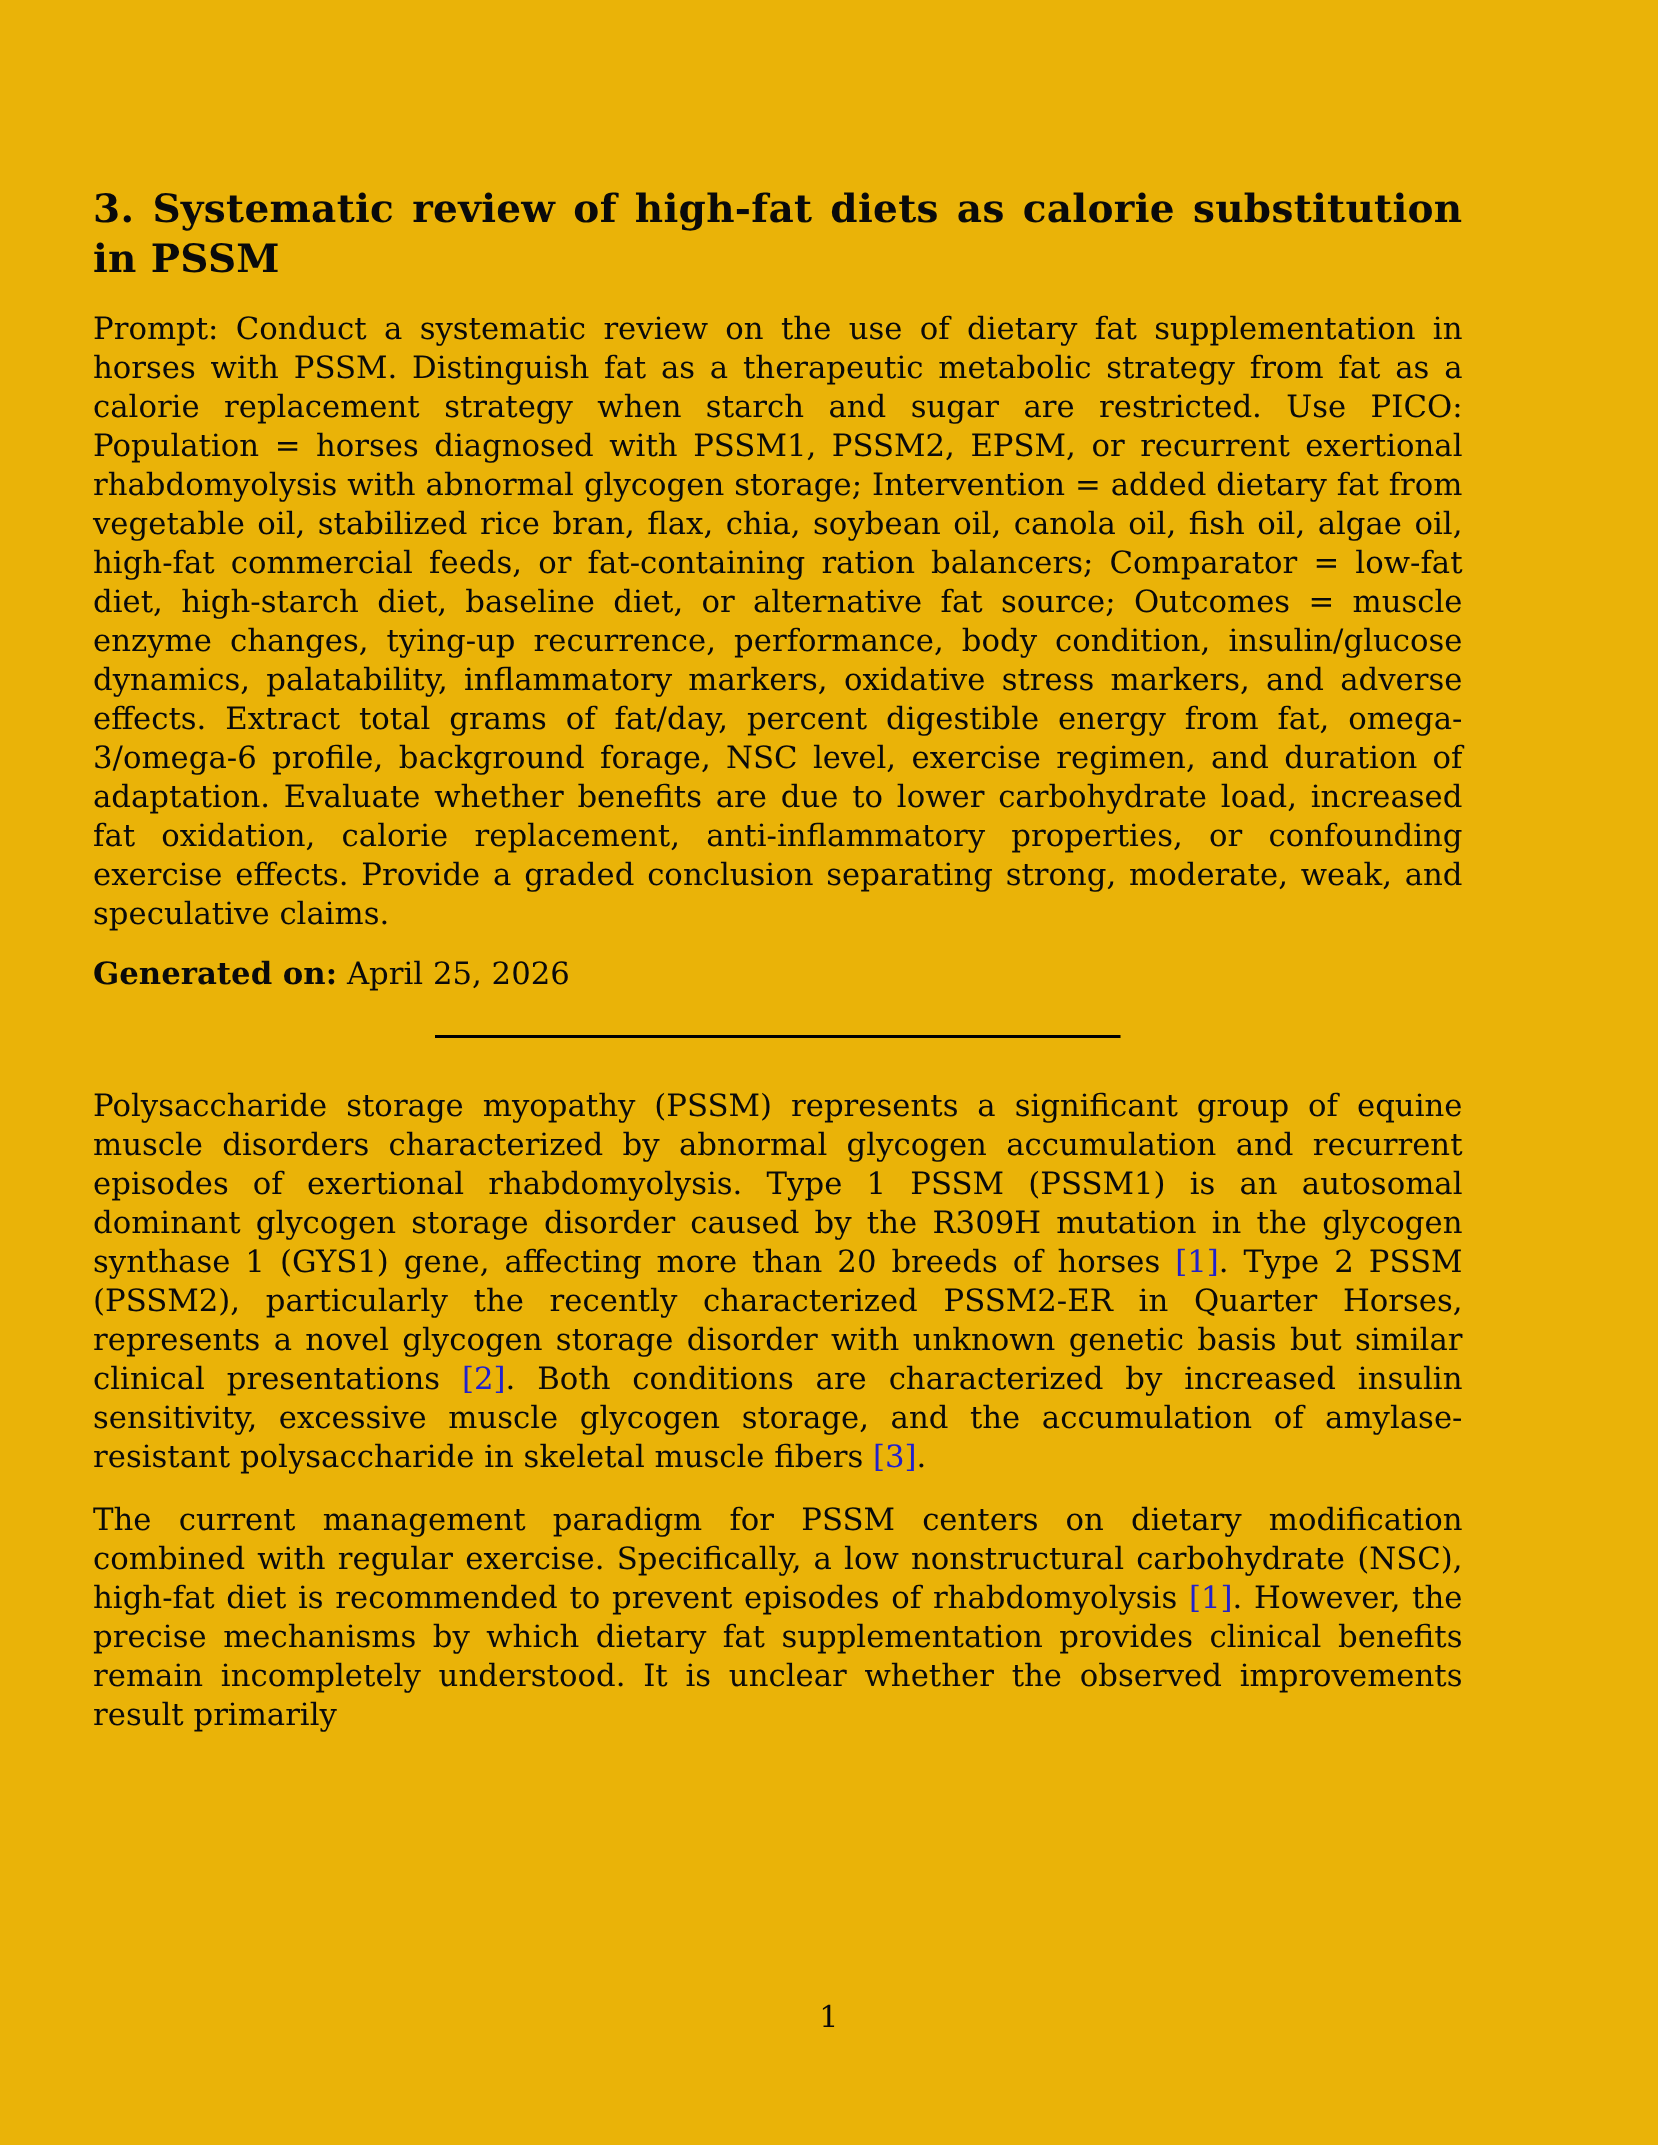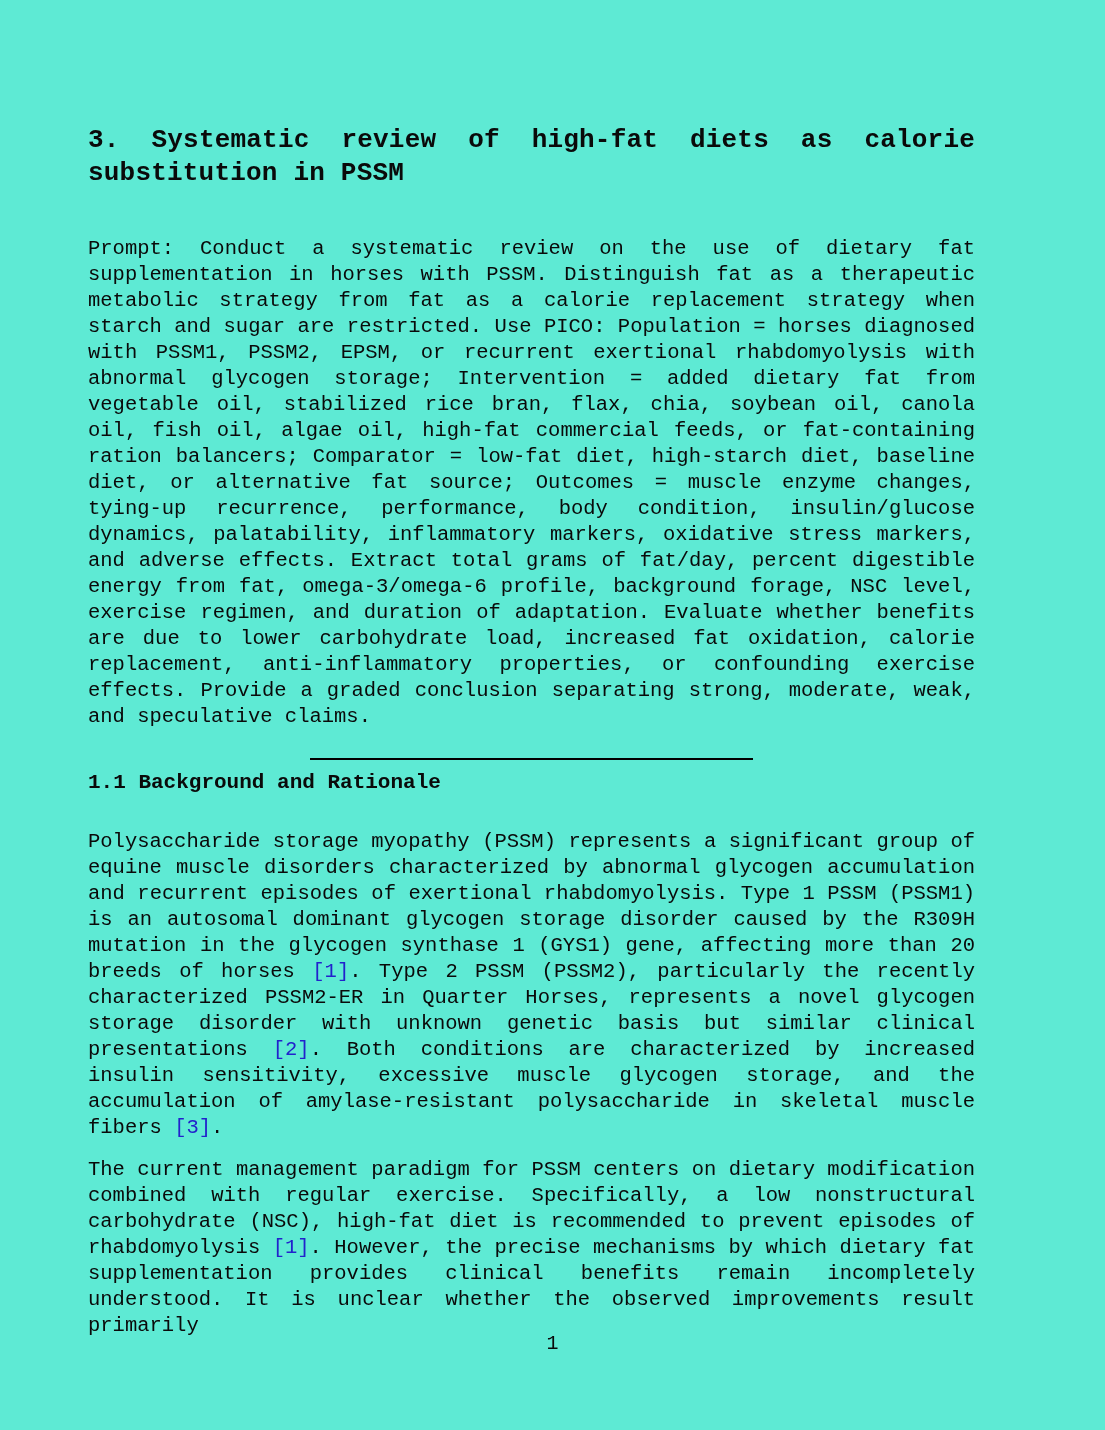--- a/index.html
+++ b/index.html
@@ -11,35 +11,34 @@
     width: 1105px;
     height: 1430px;
     font-family: "DejaVu Serif", "Liberation Serif", serif;
     color: #0a0a0a;
   }
   .page {
     position: relative;
     box-sizing: border-box;
     width: 1105px;
     height: 1430px;
-    padding: 124px 130px 0 88px;
+    padding: 124px 130px 0 62px;
     overflow: hidden;
-    background: #5eead4;
-    font-family: Liberation Mono, monospace;
+    background: #eab308;
   }
   h1.section-title {
     margin: 0;
     font-size: 26px;
     line-height: 33px;
     font-weight: bold;
     text-align: justify;
     letter-spacing: 0.2px;
   }
   p.prompt {
-    margin: 46px 0 0 0;
+    margin: 16px 0 0 0;
     font-size: 20.5px;
     line-height: 26px;
     text-align: justify;
     hyphens: auto;
   }
   p.generated {
     margin: 14px 0 0 0;
     font-size: 20.5px;
     line-height: 26px;
   }
@@ -92,26 +91,26 @@
 </style>
 </head>
 <body>
 
 <div class="page">
 
   <h1 class="section-title">3. Systematic review of high-fat diets as calorie substitution in PSSM</h1>
 
   <p class="prompt">Prompt: Conduct a systematic review on the use of dietary fat supplementation in horses with PSSM. Distinguish fat as a therapeutic metabolic strategy from fat as a calorie replacement strategy when starch and sugar are restricted. Use PICO: Population = horses diagnosed with PSSM1, PSSM2, EPSM, or recurrent exertional rhabdomyolysis with abnormal glycogen storage; Intervention = added dietary fat from vegetable oil, stabilized rice bran, flax, chia, soybean oil, canola oil, fish oil, algae oil, high-fat commercial feeds, or fat-containing ration balancers; Comparator = low-fat diet, high-starch diet, baseline diet, or alternative fat source; Outcomes = muscle enzyme changes, tying-up recurrence, performance, body condition, insulin/glucose dynamics, palatability, inflammatory markers, oxidative stress markers, and adverse effects. Extract total grams of fat/day, percent digestible energy from fat, omega-3/omega-6 profile, background forage, NSC level, exercise regimen, and duration of adaptation. Evaluate whether benefits are due to lower carbohydrate load, increased fat oxidation, calorie replacement, anti-inflammatory properties, or confounding exercise effects. Provide a graded conclusion separating strong, moderate, weak, and speculative claims.</p>
 
+  <p class="generated"><b>Generated on:</b> <span>April 25, 2026</span></p>
 
   <div class="divider"></div>
 
 
 
-  <h3 class="sub-heading">1.1 Background and Rationale</h3>
 
   <p class="body-par par-1"><span>Polysaccharide storage myopathy (PSSM) represents a significant group of equine muscle disorders characterized by abnormal glycogen accumulation and recurrent episodes of exertional rhabdomyolysis.  Type 1 PSSM (PSSM1) is an autosomal dominant glycogen storage disorder caused by the R309H mutation in the glycogen synthase 1 (GYS1) gene, affecting more than 20 breeds of horses </span><span class="cite">[1]</span><span>. Type 2 PSSM (PSSM2), particularly the recently characterized PSSM2-ER in Quarter Horses, represents a novel glycogen storage disorder with unknown genetic basis but similar clinical presentations </span><span class="cite">[2]</span><span>.  Both conditions are characterized by increased insulin sensitivity, excessive muscle glycogen storage, and the accumulation of amylase-resistant polysaccharide in skeletal muscle fibers </span><span class="cite">[3]</span><span>.</span></p>
 
   <p class="body-par par-2"><span>The current management paradigm for PSSM centers on dietary modification combined with regular exercise. Specifically, a low nonstructural carbohydrate (NSC), high-fat diet is recommended to prevent episodes of rhabdomyolysis </span><span class="cite">[1]</span><span>.  However, the precise mechanisms by which dietary fat supplementation provides clinical benefits remain incompletely understood.  It is unclear whether the observed improvements result primarily</span></p>
 
   <div class="footer-pagenum">1</div>
 
 </div>
 
 </body></html>

